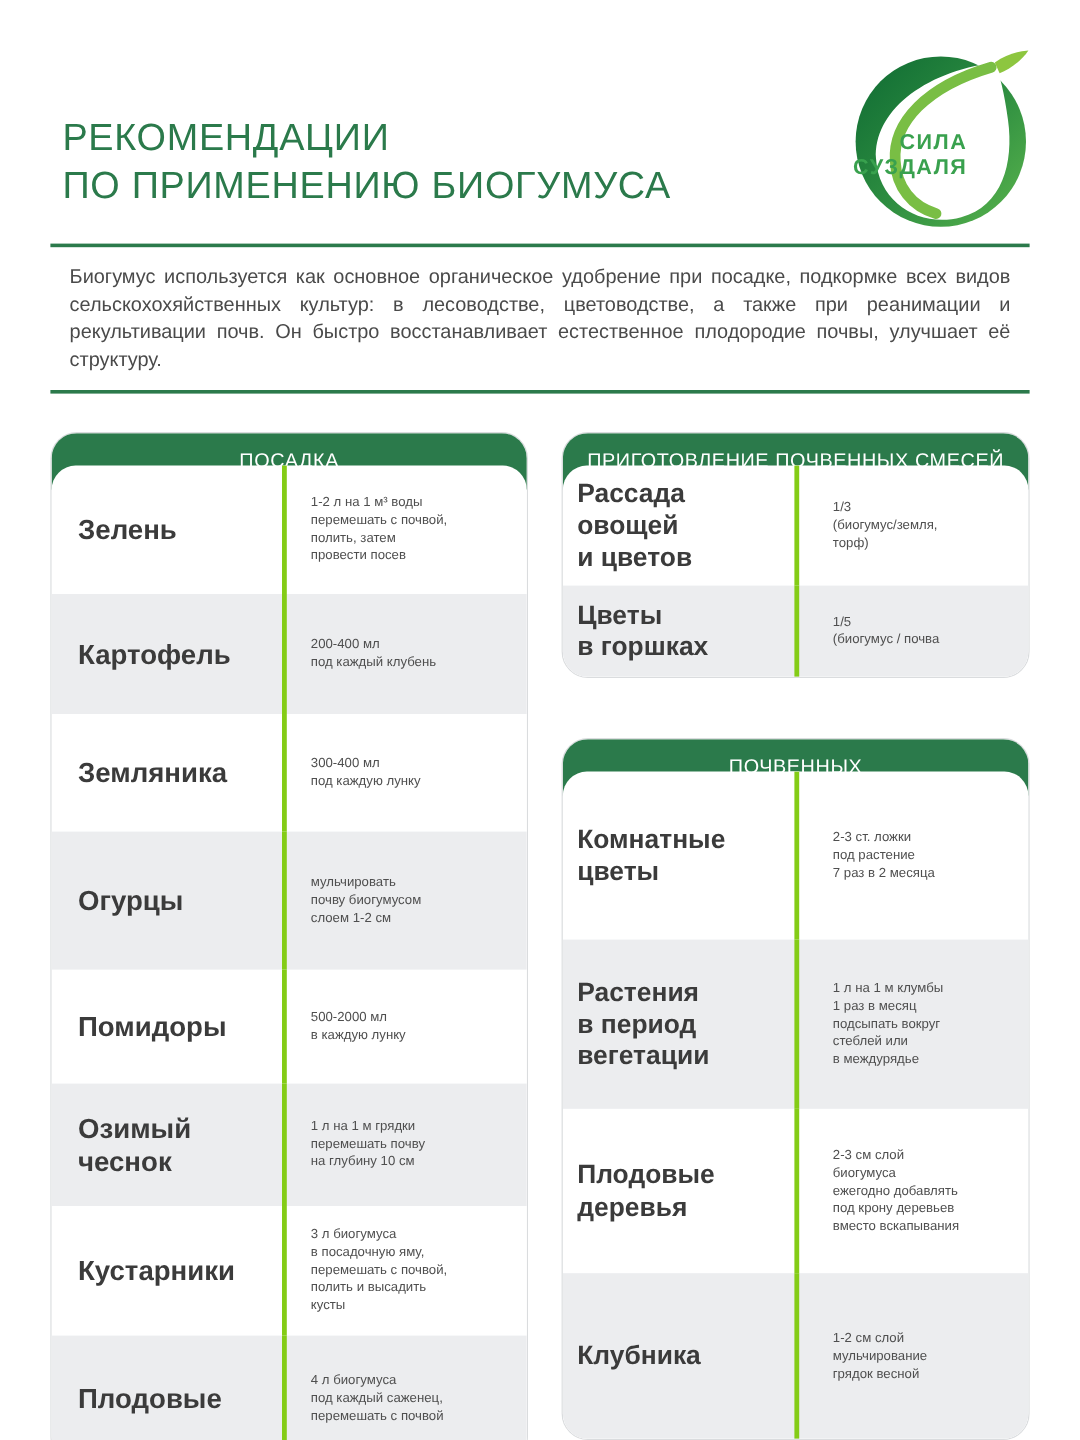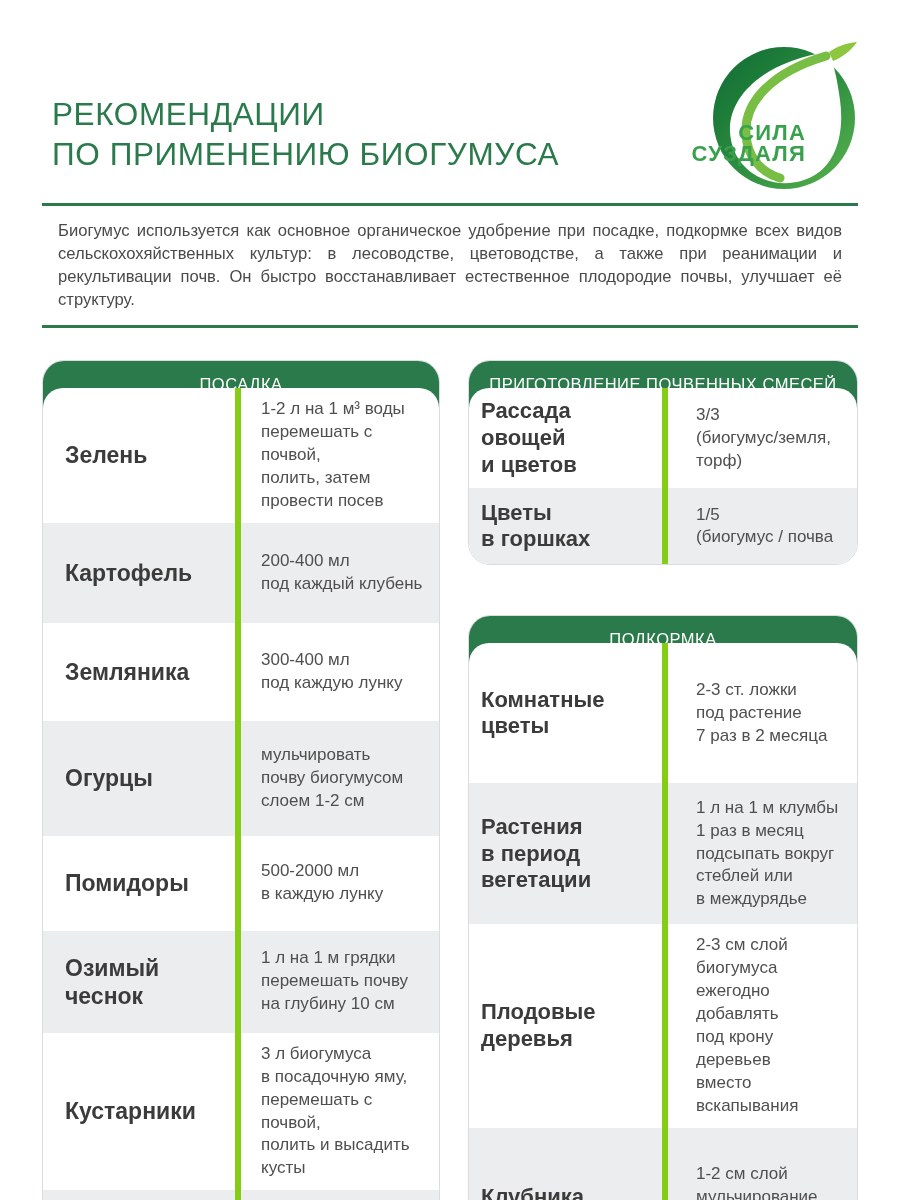--- a/index.html
+++ b/index.html
@@ -24,24 +24,24 @@
     font-size: 31.5px; font-weight: 400;
     letter-spacing: 0.6px;
     line-height: 40px;
     color: var(--brand-green, #2B7A4B);
   }
   .page-title span { display: block; }
 
   .logo { position: absolute; top: 24px; right: -8px; width: 218px; height: 164px; }
   .logo svg { position: absolute; top: 6px; right: 6px; }
   .logo-text {
-    position: absolute; top: 88px; right: 60px;
+    position: absolute; top: 74px; right: 60px;
     text-align: right;
     font-weight: 700;
-    font-size: 22px; line-height: 21px;
+    font-size: 18px; line-height: 21px;
     letter-spacing: 1.2px;
     color: var(--logo-text-green, #39A14E);
     z-index: 2;
   }
   .logo-text span { display: block; }
 
   
   hr.rule { border: 0; border-top: 3px solid var(--rule-green, #2B7A4B); margin: 0; }
   .intro {
     margin: 13px 16px 14px;
@@ -91,23 +91,23 @@
     font-size: 23px; font-weight: 700;
     line-height: 1.22;
     color: var(--label-text, #3B3B3B);
   }
   .col-right .cell.label { padding-left: 12px; font-size: 22px; width: 193px; }
   .cell.value {
     flex: 1;
     align-self: stretch;
     display: flex; align-items: center;
     padding: 10px 8px 10px 20px;
-    font-size: 17px; line-height: 1.35;
+    font-size: 11px; line-height: 1.35;
     color: var(--value-text, #4F4F4F);
-    border-left: 6px solid #84cc16;
+    border-left: 4px solid #84cc16;
   }
   .col-right .cell.value { padding-left: 28px; }
 </style>
 </head>
 <body>
 
 <div class="page">
 
   <div class="masthead">
     <h1 class="page-title">
@@ -198,35 +198,35 @@
     </section>
 
     <div class="col-right">
 
       <section class="card smesi">
         <div class="card-head">ПРИГОТОВЛЕНИЕ ПОЧВЕННЫХ СМЕСЕЙ</div>
         <div class="card-body">
           <div class="row" style="min-height:84px">
             <div class="cell label">Рассада овощей
 и цветов</div>
-            <div class="cell value">3/3
+            <div class="cell value">1/3
 (биогумус/земля,
 торф)</div>
           </div>
           <div class="row" style="min-height:76px">
             <div class="cell label">Цветы
 в горшках</div>
             <div class="cell value">1/5
 (биогумус / почва</div>
           </div>
         </div>
       </section>
 
       <section class="card podkormka">
-        <div class="card-head">ПОДКОРМКА</div>
+        <div class="card-head">ПОЧВЕННЫХ</div>
         <div class="card-body">
           <div class="row" style="min-height:140px">
             <div class="cell label">Комнатные
 цветы</div>
             <div class="cell value">2-3 ст. ложки
 под растение
 7 раз в 2 месяца</div>
           </div>
           <div class="row" style="min-height:141px">
             <div class="cell label">Растения

